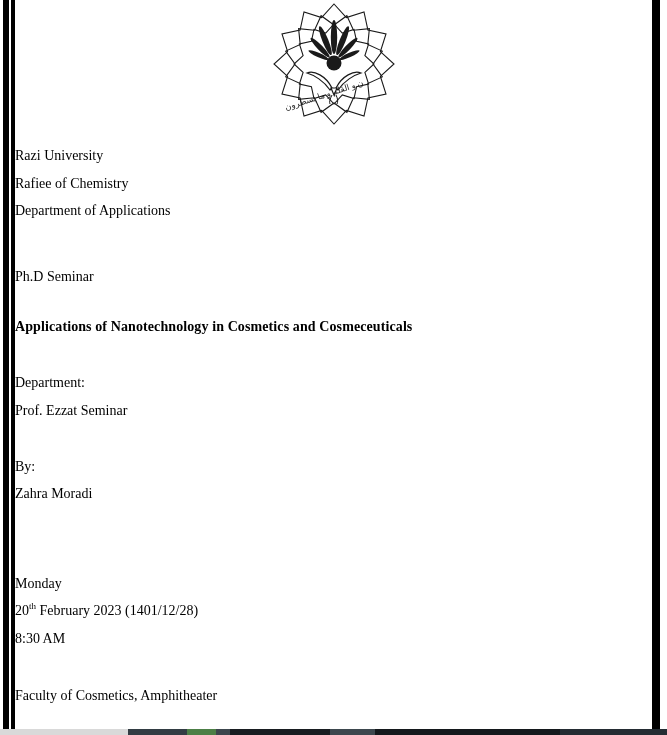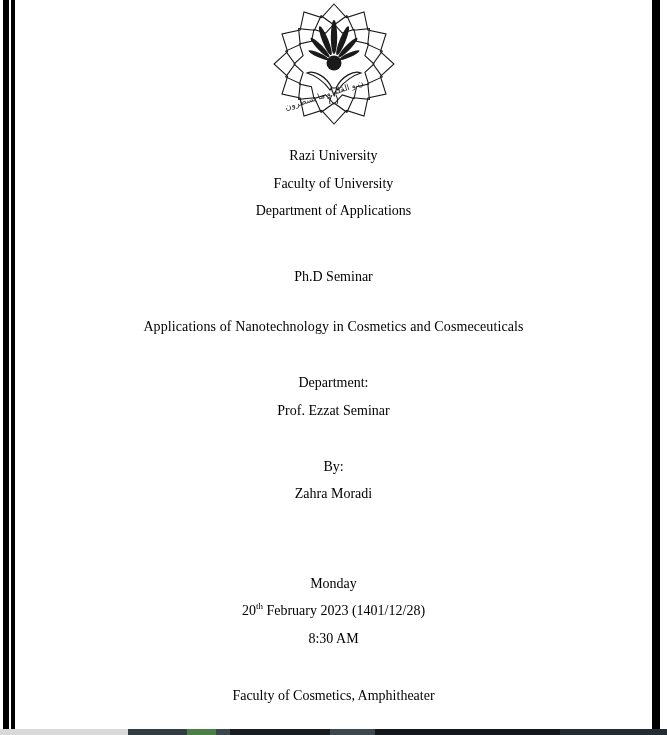--- a/index.html
+++ b/index.html
@@ -8,26 +8,26 @@
 
   .edge-bar { position: absolute; top: 0; height: 729px; background: #000; }
   .edge-left-outer { left: 3px; width: 6px; }
   .edge-left-inner { left: 11px; width: 4px; }
   .edge-right { left: 652px; width: 8px; }
 
   .doc-line {
     position: absolute;
     left: 15px;
     width: 637px;
-    text-align: center;
+    text-align: left;
     font-size: 14px;
     line-height: 18px;
     white-space: nowrap;
   }
-  .doc-line.bold { font-weight: normal; letter-spacing: 0.1px; }
+  .doc-line.bold { font-weight: bold; letter-spacing: 0.1px; }
   sup { font-size: 9px; vertical-align: super; line-height: 0; margin-top: 16px; }
 
   .logo-wrap {
     position: absolute;
     top: 2px;
     left: 15px;
     width: 637px;
     display: flex;
     justify-content: center;
   }
@@ -70,21 +70,21 @@
       <path d="M68,86 C74,74 86,68 93,71 C86,73 76,79 70,88 Z"></path>
       <path d="M63,86 L69,86 L66,93 Z"></path>
       <path d="M64,93 C62,97 61,100 62,102" fill="none" stroke-width="1"></path>
       <path d="M68,93 C70,97 70,100 69,102" fill="none" stroke-width="1"></path>
     </g>
     <text x="16" y="101" transform="rotate(-18 40 98)" font-size="8.5" fill="#1a1a1a">ن و القلم و ما يسطرون</text>
   </svg>
 </div>
 
 <div class="doc-line" style="top:147px">Razi University</div>
-<div class="doc-line" style="top:175px">Faculty of University</div>
+<div class="doc-line" style="top:175px">Rafiee of Chemistry</div>
 <div class="doc-line" style="top:202px">Department of Applications</div>
 
 <div class="doc-line" style="top:268px">Ph.D Seminar</div>
 
 <div class="doc-line bold" style="top:318px">Applications of Nanotechnology in Cosmetics and Cosmeceuticals</div>
 
 <div class="doc-line" style="top:374px">Department:</div>
 <div class="doc-line" style="top:402px">Prof. Ezzat Seminar</div>
 
 <div class="doc-line" style="top:458px">By:</div>

